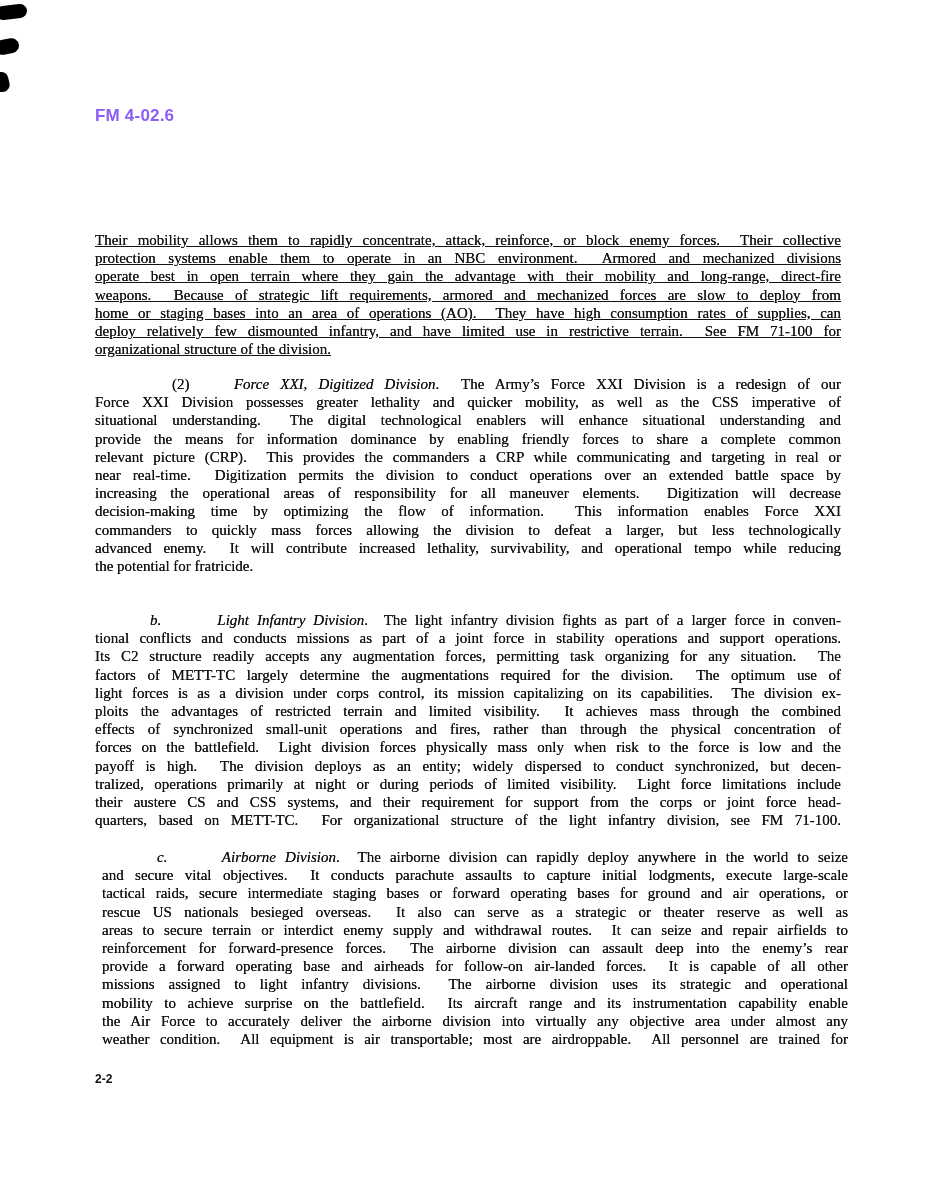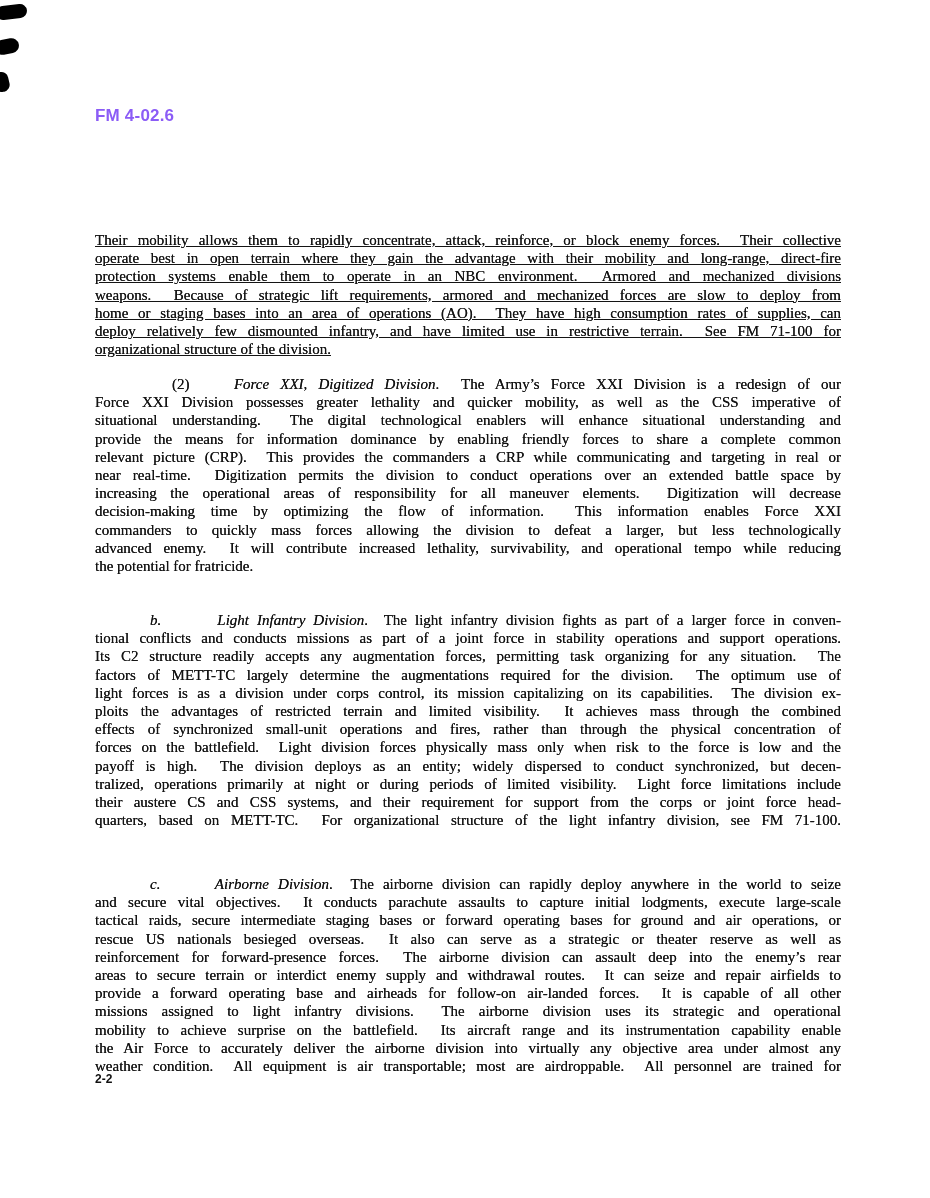--- a/index.html
+++ b/index.html
@@ -54,22 +54,22 @@
 <div class="page">
 
   <div class="mark mark-1"></div>
   <div class="mark mark-2"></div>
   <div class="mark mark-3"></div>
 
   <div class="doc-header">FM 4-02.6</div>
 
   <div class="para" style="top: 231px; text-decoration: underline;">
       <div class="line"><span>Their mobility allows them to rapidly concentrate, attack, reinforce, or block enemy forces.&nbsp; Their collective</span></div>
+      <div class="line"><span>protection systems enable them to operate in an NBC environment.&nbsp; Armored and mechanized divisions</span></div>
       <div class="line"><span>operate best in open terrain where they gain the advantage with their mobility and long-range, direct-fire</span></div>
-      <div class="line"><span>protection systems enable them to operate in an NBC environment.&nbsp; Armored and mechanized divisions</span></div>
       <div class="line"><span>weapons.&nbsp; Because of strategic lift requirements, armored and mechanized forces are slow to deploy from</span></div>
       <div class="line"><span>home or staging bases into an area of operations (AO).&nbsp; They have high consumption rates of supplies, can</span></div>
       <div class="line"><span>deploy relatively few dismounted infantry, and have limited use in restrictive terrain.&nbsp; See FM 71-100 for</span></div>
       <div class="line last"><span>organizational structure of the division.</span></div>
     </div>
 
   <div class="para" style="top: 375px;">
       <div class="line" style="text-indent: 77px;"><span>(2)&nbsp;&nbsp;&nbsp;&nbsp;</span><span class="it">Force XXI, Digitized Division</span><span>.&nbsp; The Army’s Force XXI Division is a redesign of our</span></div>
       <div class="line"><span>Force XXI Division possesses greater lethality and quicker mobility, as well as the CSS imperative of</span></div>
       <div class="line"><span>situational understanding.&nbsp; The digital technological enablers will enhance situational understanding and</span></div>
@@ -91,27 +91,27 @@
       <div class="line"><span>light forces is as a division under corps control, its mission capitalizing on its capabilities.&nbsp; The division ex-</span></div>
       <div class="line"><span>ploits the advantages of restricted terrain and limited visibility.&nbsp; It achieves mass through the combined</span></div>
       <div class="line"><span>effects of synchronized small-unit operations and fires, rather than through the physical concentration of</span></div>
       <div class="line"><span>forces on the battlefield.&nbsp; Light division forces physically mass only when risk to the force is low and the</span></div>
       <div class="line"><span>payoff is high.&nbsp; The division deploys as an entity; widely dispersed to conduct synchronized, but decen-</span></div>
       <div class="line"><span>tralized, operations primarily at night or during periods of limited visibility.&nbsp; Light force limitations include</span></div>
       <div class="line"><span>their austere CS and CSS systems, and their requirement for support from the corps or joint force head-</span></div>
       <div class="line"><span>quarters, based on METT-TC.&nbsp; For organizational structure of the light infantry division, see FM 71-100.</span></div>
     </div>
 
-  <div class="para" style="top: 875px;">
+  <div class="para" style="top: 848px; margin-left: 7px;">
       <div class="line" style="text-indent: 55px;"><span class="it">c.</span><span>&nbsp;&nbsp;&nbsp;&nbsp;&nbsp;&nbsp;</span><span class="it">Airborne Division</span><span>.&nbsp; The airborne division can rapidly deploy anywhere in the world to seize</span></div>
       <div class="line"><span>and secure vital objectives.&nbsp; It conducts parachute assaults to capture initial lodgments, execute large-scale</span></div>
       <div class="line"><span>tactical raids, secure intermediate staging bases or forward operating bases for ground and air operations, or</span></div>
       <div class="line"><span>rescue US nationals besieged overseas.&nbsp; It also can serve as a strategic or theater reserve as well as</span></div>
+      <div class="line"><span>areas to secure terrain or interdict enemy supply and withdrawal routes.&nbsp; It can seize and repair airfields to</span></div>
       <div class="line"><span>reinforcement for forward-presence forces.&nbsp; The airborne division can assault deep into the enemy’s rear</span></div>
-      <div class="line"><span>areas to secure terrain or interdict enemy supply and withdrawal routes.&nbsp; It can seize and repair airfields to</span></div>
       <div class="line"><span>provide a forward operating base and airheads for follow-on air-landed forces.&nbsp; It is capable of all other</span></div>
       <div class="line"><span>missions assigned to light infantry divisions.&nbsp; The airborne division uses its strategic and operational</span></div>
       <div class="line"><span>mobility to achieve surprise on the battlefield.&nbsp; Its aircraft range and its instrumentation capability enable</span></div>
       <div class="line"><span>the Air Force to accurately deliver the airborne division into virtually any objective area under almost any</span></div>
       <div class="line"><span>weather condition.&nbsp; All equipment is air transportable; most are airdroppable.&nbsp; All personnel are trained for</span></div>
     </div>
 
   <div class="doc-footer">2-2</div>
 
 </div>

